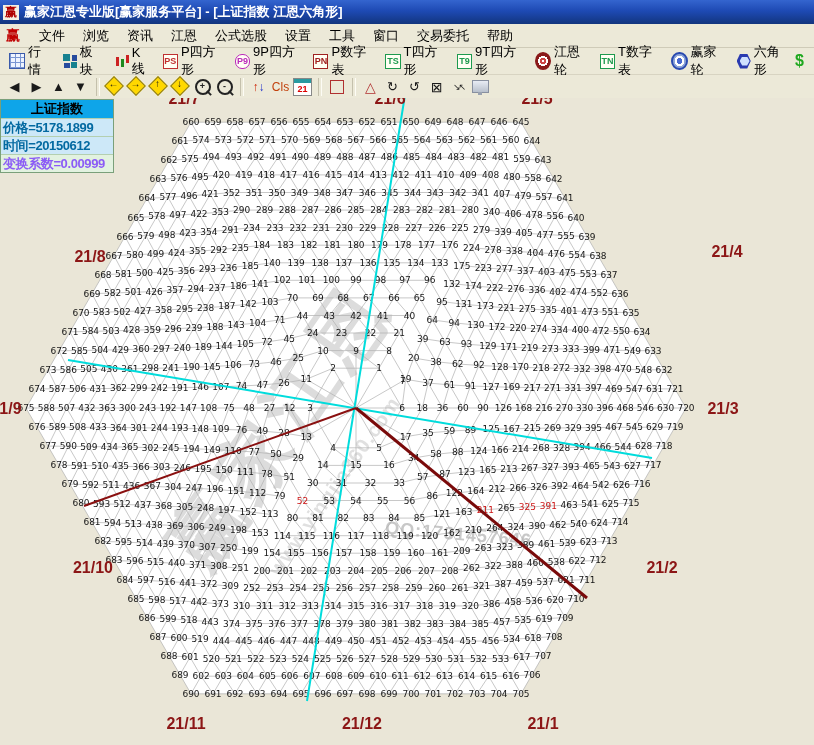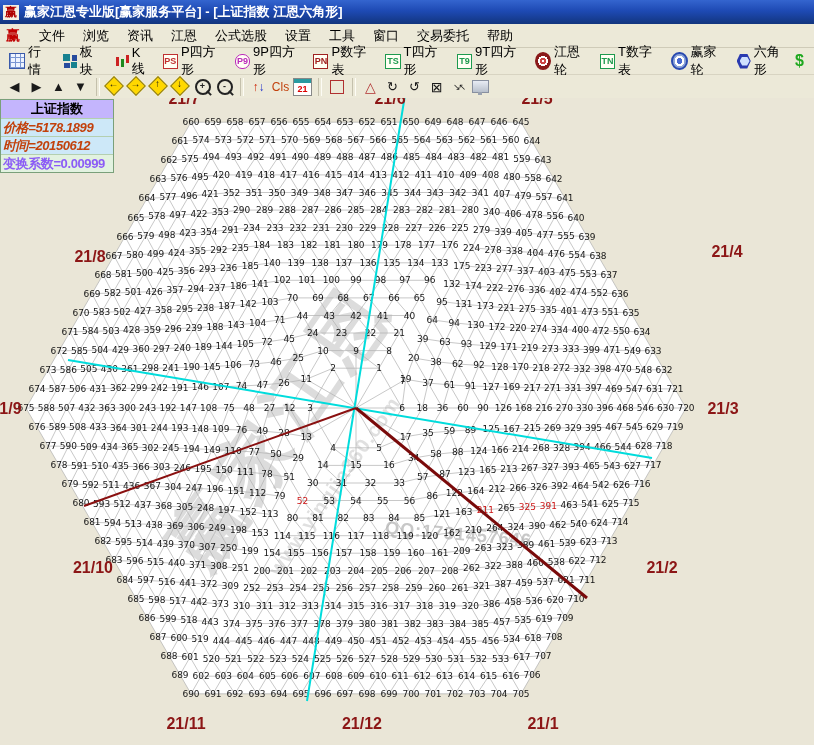--- a/index.html
+++ b/index.html
@@ -63,23 +63,23 @@
     font:bold 9px/20px "Liberation Sans",sans-serif;color:#d00;text-align:center;}
   .sqred{width:12px;height:12px;border:1px solid #b03030;}
   .trired{color:#b03030;font-size:14px;}
   .boxx{font-size:14px;}
   .shrink{font-size:9px;letter-spacing:-2px;}
   .screen{width:15px;height:11px;border:1px solid #8890a0;background:linear-gradient(#e8ecf4,#b8c0cc);position:relative;}
   .screen::after{content:"";position:absolute;left:5px;top:11px;width:4px;height:3px;background:#9aa2b0;}
   
   .infopanel{position:absolute;left:0;top:99px;width:112px;z-index:6;border:1px solid #7aa07a;
     background:#eef6e6;font-weight:bold;font-size:13px;}
-  .ip-title{height:18px;line-height:18px;text-align:center;color:#000;background:#c4b5fd;border-bottom:1px solid #b4cfb0;}
+  .ip-title{height:18px;line-height:18px;text-align:center;color:#000;background:#0ea5e9;border-bottom:1px solid #b4cfb0;}
   .ip-row{height:17px;line-height:17px;padding-left:2px;letter-spacing:-0.4px;white-space:nowrap;border-bottom:1px solid #b4cfb0;}
-  .row-blue{background:#cde8f8;color:#c2410c;font-style:italic;}
+  .row-blue{background:#cde8f8;color:#0369a1;}
   .row-green{background:#e2f2e0;color:#8b5cf6;border-bottom:none;}
   
   #hexchart{position:absolute;left:0;top:0;z-index:1;}
 </style>
 </head>
 <body>
 
 <svg id="hexchart" width="814" height="745">
     <polygon fill="#ffffff" points="686.0,408.0 521.0,122.2 191.0,122.2 26.0,408.0 191.0,693.8 521.0,693.8"></polygon>
     <g>

